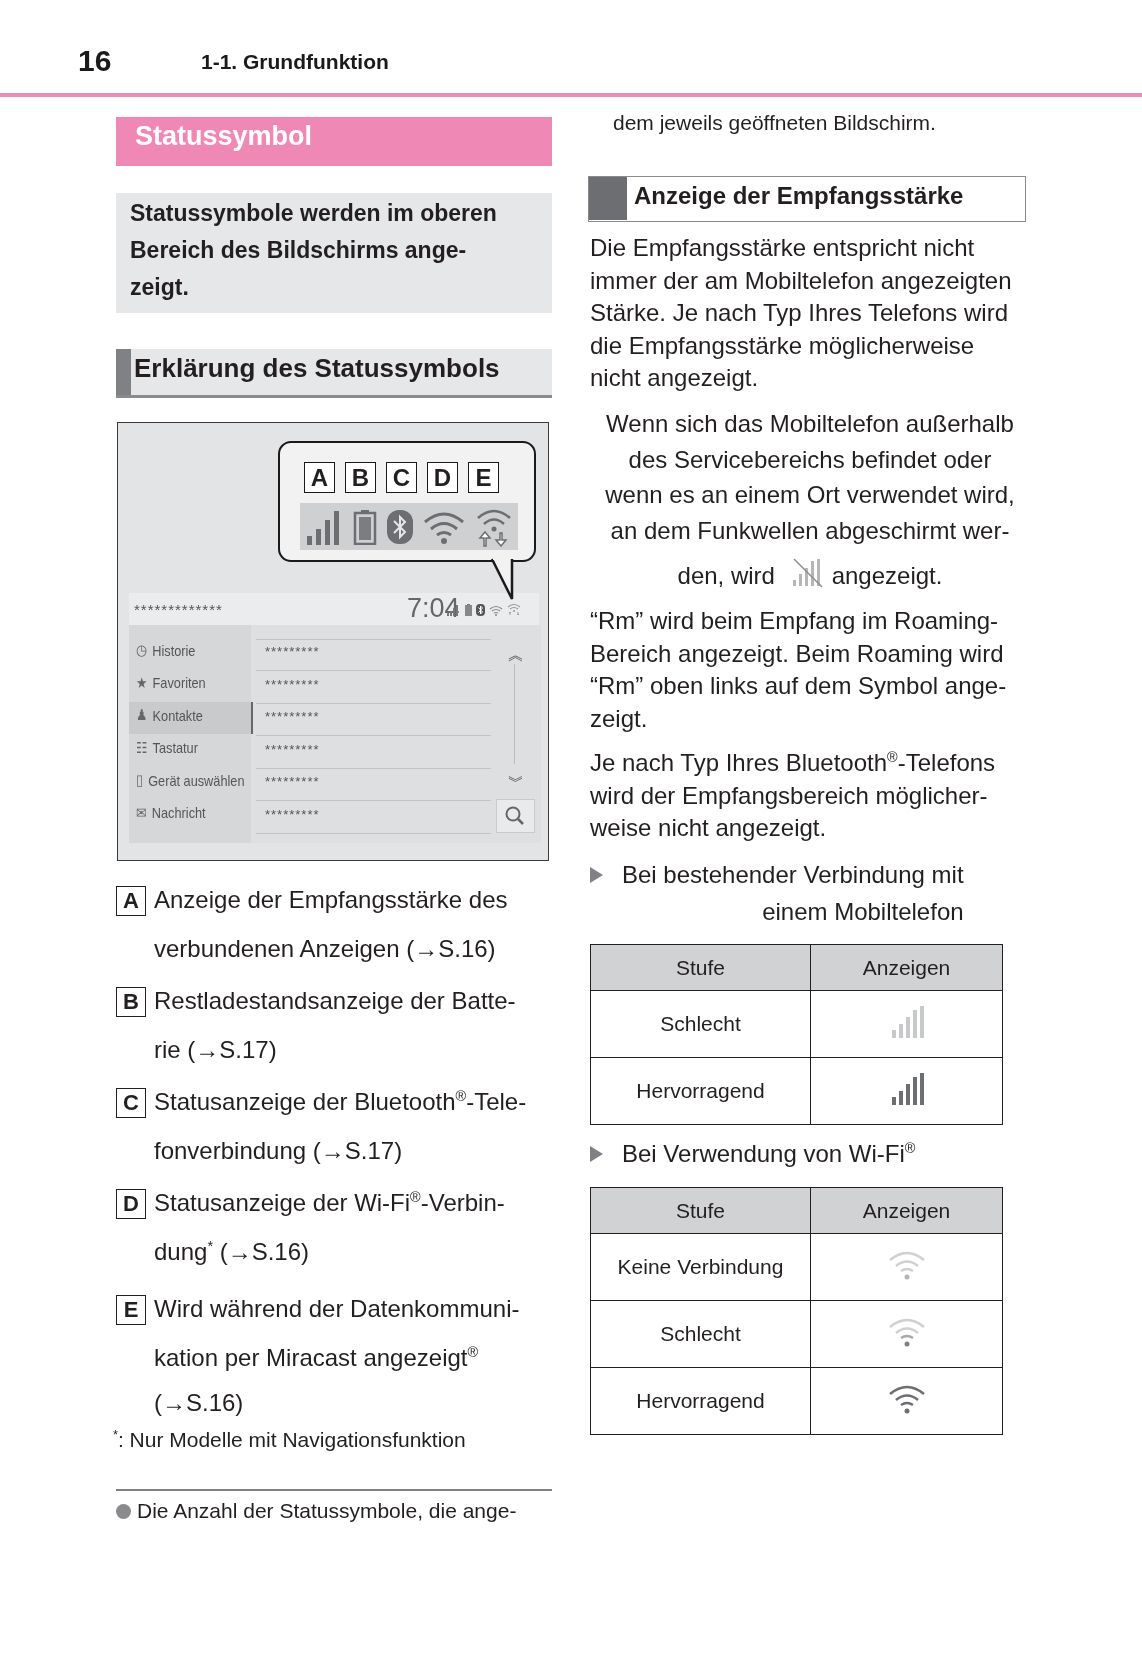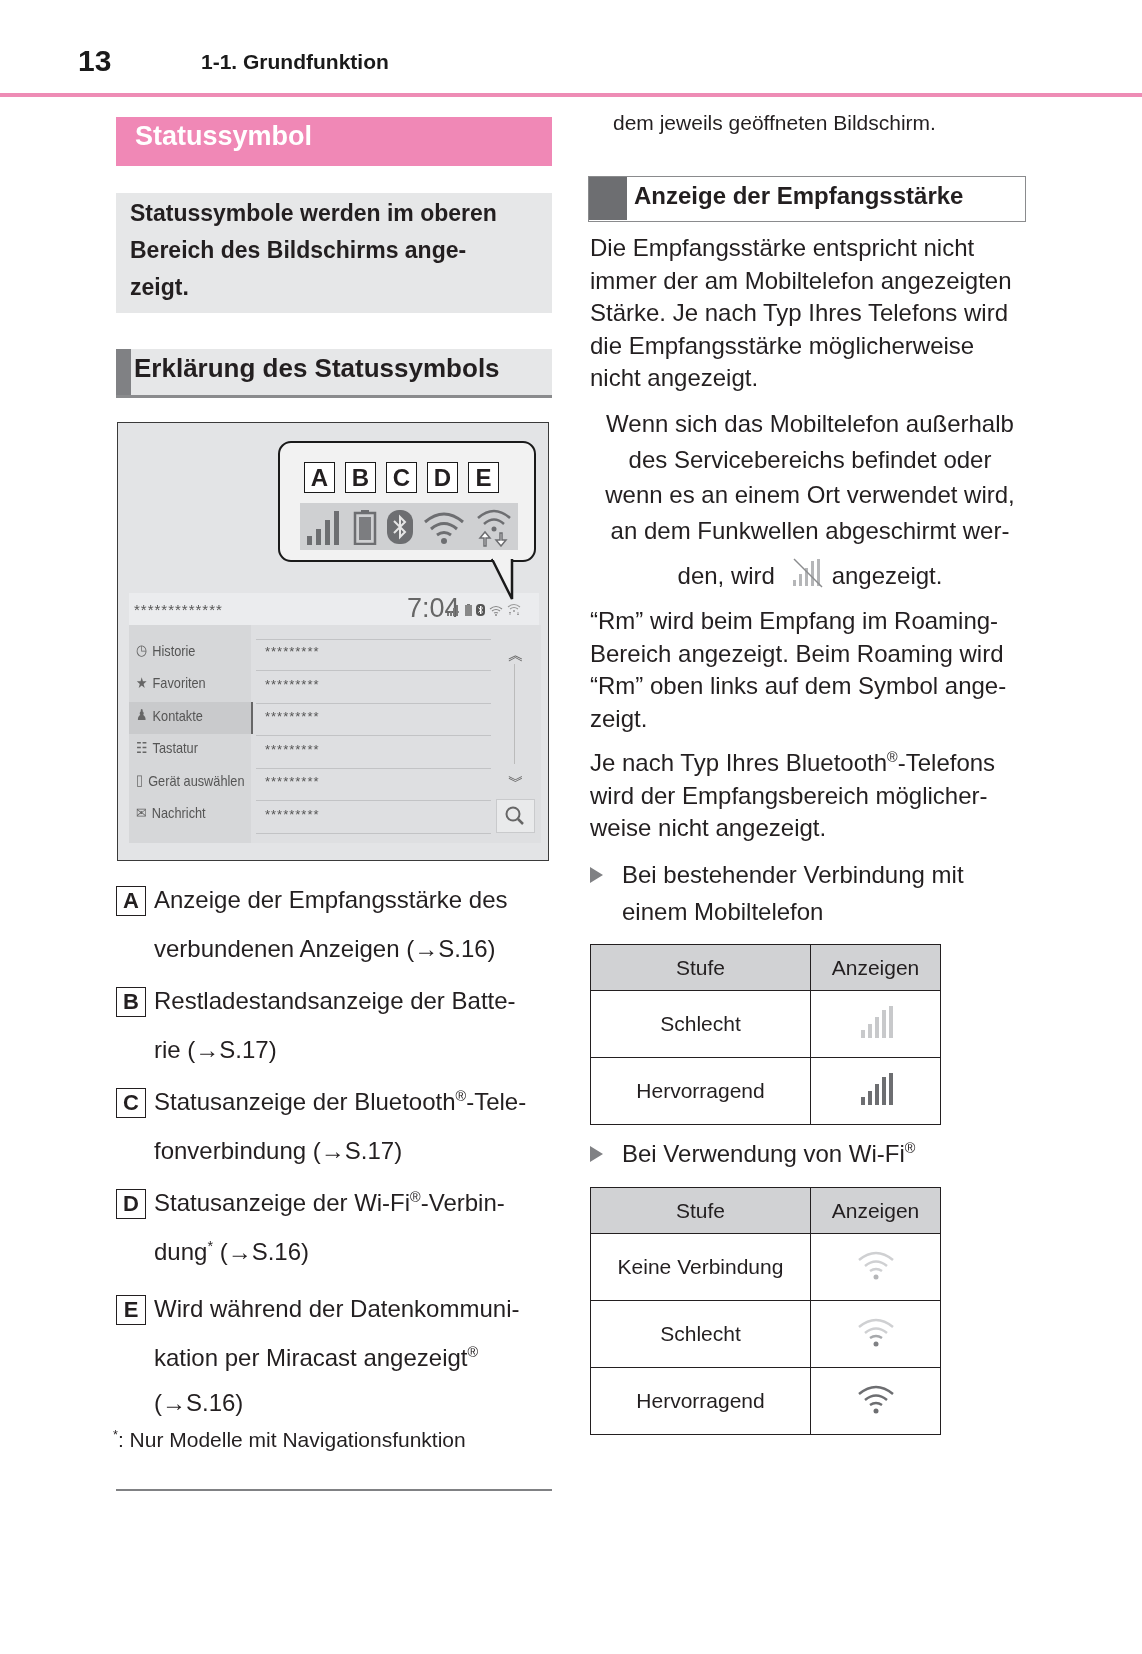--- a/index.html
+++ b/index.html
@@ -63,34 +63,34 @@
   .bullet-note .l2 { padding-left:22px; }
 
   
   .cont-text { left:613px; top:111px; font-size:21px; }
   .r-head { left:588px; top:176px; width:438px; height:46px; border:1.5px solid #8a8b8d;
          box-sizing:border-box; background:#fff; }
   .r-head .blk { position:absolute; left:0; top:0; width:38px; height:43px; background:#6d6e71; }
   .r-head .txt { position:absolute; left:45px; top:5px; font-size:24px; font-weight:bold; }
   .para { position:absolute; left:590px; width:440px; font-size:24px; line-height:32.5px; }
   .para.tall { line-height:35.5px;text-align:center; }
-  .arrow-item { position:absolute; left:590px; font-size:24px; line-height:37px; }
+  .arrow-item { position:absolute; left:590px; font-size:24px; line-height:37px;text-align:right; }
   .arrow-item .tri { position:absolute; left:0; top:11px; width:0; height:0;
          border-left:13px solid #808184; border-top:8px solid transparent; border-bottom:8px solid transparent; }
   .arrow-item .t { padding-left:32px; display:block; }
 
-  table.sig { position:absolute; left:590px; width:351px; border-collapse:collapse; font-size:21px; }
+  table.sig { position:absolute; left:590px; width:413px; border-collapse:collapse; font-size:21px; }
   table.sig th { background:#d1d2d4; font-weight:normal; height:43px; border:1.5px solid #231f20; }
   table.sig td { height:64px; text-align:center; border:1.5px solid #231f20; }
   table.sig th:first-child, table.sig td:first-child { width:217px; }
 </style>
 </head>
 <body>
 
-<div class="abs page-num">13</div>
+<div class="abs page-num">16</div>
 <div class="abs chapter">1-1. Grundfunktion</div>
 <div class="abs pink-rule"></div>
 
 <div class="abs section-title">Statussymbol</div>
 <div class="abs intro-box">
   <div>Statussymbole werden im oberen</div>
   <div>Bereich des Bildschirms ange-</div>
   <div>zeigt.</div>
 </div>
 <div class="abs sub-head">
@@ -260,20 +260,21 @@
   <div class="lt">
     <div>Wird während der Datenkommuni-</div>
     <div><span>kation per Miracast angezeigt</span><sup>®</sup></div>
     <div style="margin-top:-4px;">(→S.16)</div>
   </div>
 </div>
 
 <div class="abs footnote"><sup>*</sup><span>:  Nur Modelle mit Navigationsfunktion</span></div>
 <div class="abs hr"></div>
 <div class="abs bullet-note">
+  <div><span class="bullet-dot"></span><span>Die Anzahl der Statussymbole, die ange-</span></div>
 </div>
 
 <div class="abs cont-text">dem jeweils geöffneten Bildschirm.</div>
 <div class="abs r-head">
   <div class="blk"></div>
   <div class="txt">Anzeige der Empfangsstärke</div>
 </div>
 
 <div class="para" style="top:232px;">
   <div>Die Empfangsstärke entspricht nicht</div>

